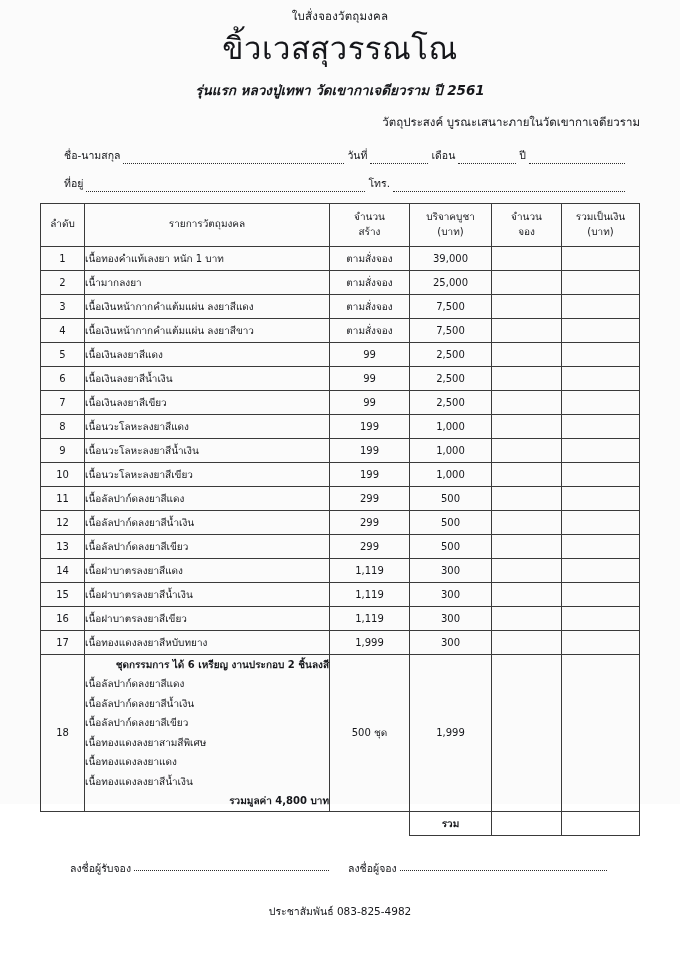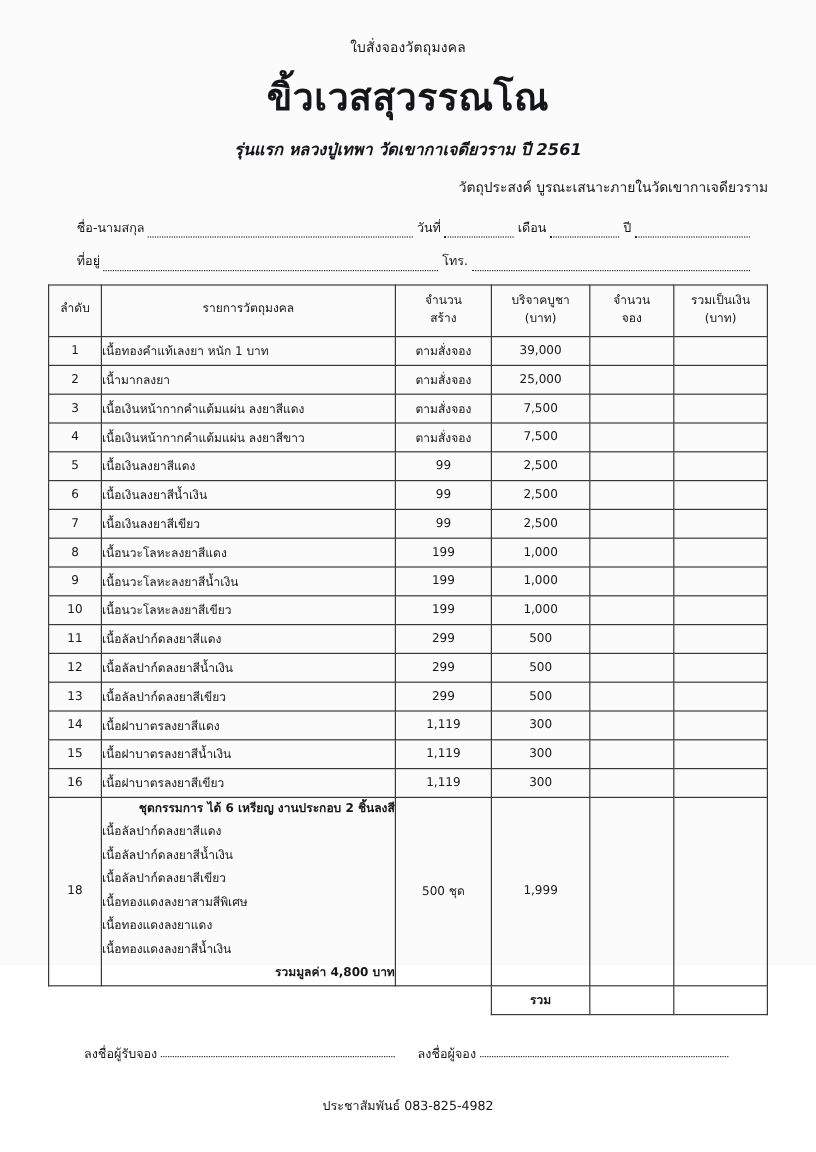--- a/index.html
+++ b/index.html
@@ -13,34 +13,34 @@
     font-family: "DejaVu Sans", "Liberation Sans", sans-serif;
     color: #15161a;
     overflow: hidden;
   }
   .page {
     position: relative;
     width: 680px;
     height: 804px;
     background: #fbfbfb;
     box-sizing: border-box;
-    padding: 28px 40px 10px 40px;
+    padding: 5px 40px 10px 40px;
   }
   .hdr-small {
     text-align: center;
     font-size: 11.5px;
     letter-spacing: .2px;
     margin-top: 2px;
   }
   .hdr-title {
     text-align: center;
     font-size: 31px;
-    font-weight: bold;
+    font-weight: normal;
     letter-spacing: .5px;
-    margin-top: 17px;
+    margin-top: 6px;
     line-height: 1.15;
   }
   .hdr-sub {
     text-align: center;
     font-size: 13.5px;
     font-weight: bold;
     font-style: italic;
     margin-top: 12px;
   }
   .hdr-purpose {
@@ -312,20 +312,28 @@
         </tr>
         <tr>
           <td class="c">16</td>
           <td class="l it">เนื้อฝาบาตรลงยาสีเขียว</td>
           <td class="c">1,119</td>
           <td class="c">300</td>
           <td class="c"></td>
           <td class="c"></td>
         </tr>
         <tr>
+          <td class="c">17</td>
+          <td class="l it">เนื้อทองแดงลงยาสีหบับทยาง</td>
+          <td class="c">1,999</td>
+          <td class="c">300</td>
+          <td class="c"></td>
+          <td class="c"></td>
+        </tr>
+        <tr>
           <td class="c">18</td>
           <td class="set-cell">
             <div class="b">ชุดกรรมการ ได้ 6 เหรียญ งานประกอบ 2 ชิ้นลงสี</div>
             <div>เนื้อลัลปาก์ดลงยาสีแดง</div>
             <div>เนื้อลัลปาก์ดลงยาสีน้ำเงิน</div>
             <div>เนื้อลัลปาก์ดลงยาสีเขียว</div>
             <div>เนื้อทองแดงลงยาสามสีพิเศษ</div>
             <div>เนื้อทองแดงลงยาแดง</div>
             <div>เนื้อทองแดงลงยาสีน้ำเงิน</div>
             <div class="b">รวมมูลค่า 4,800 บาท</div>

